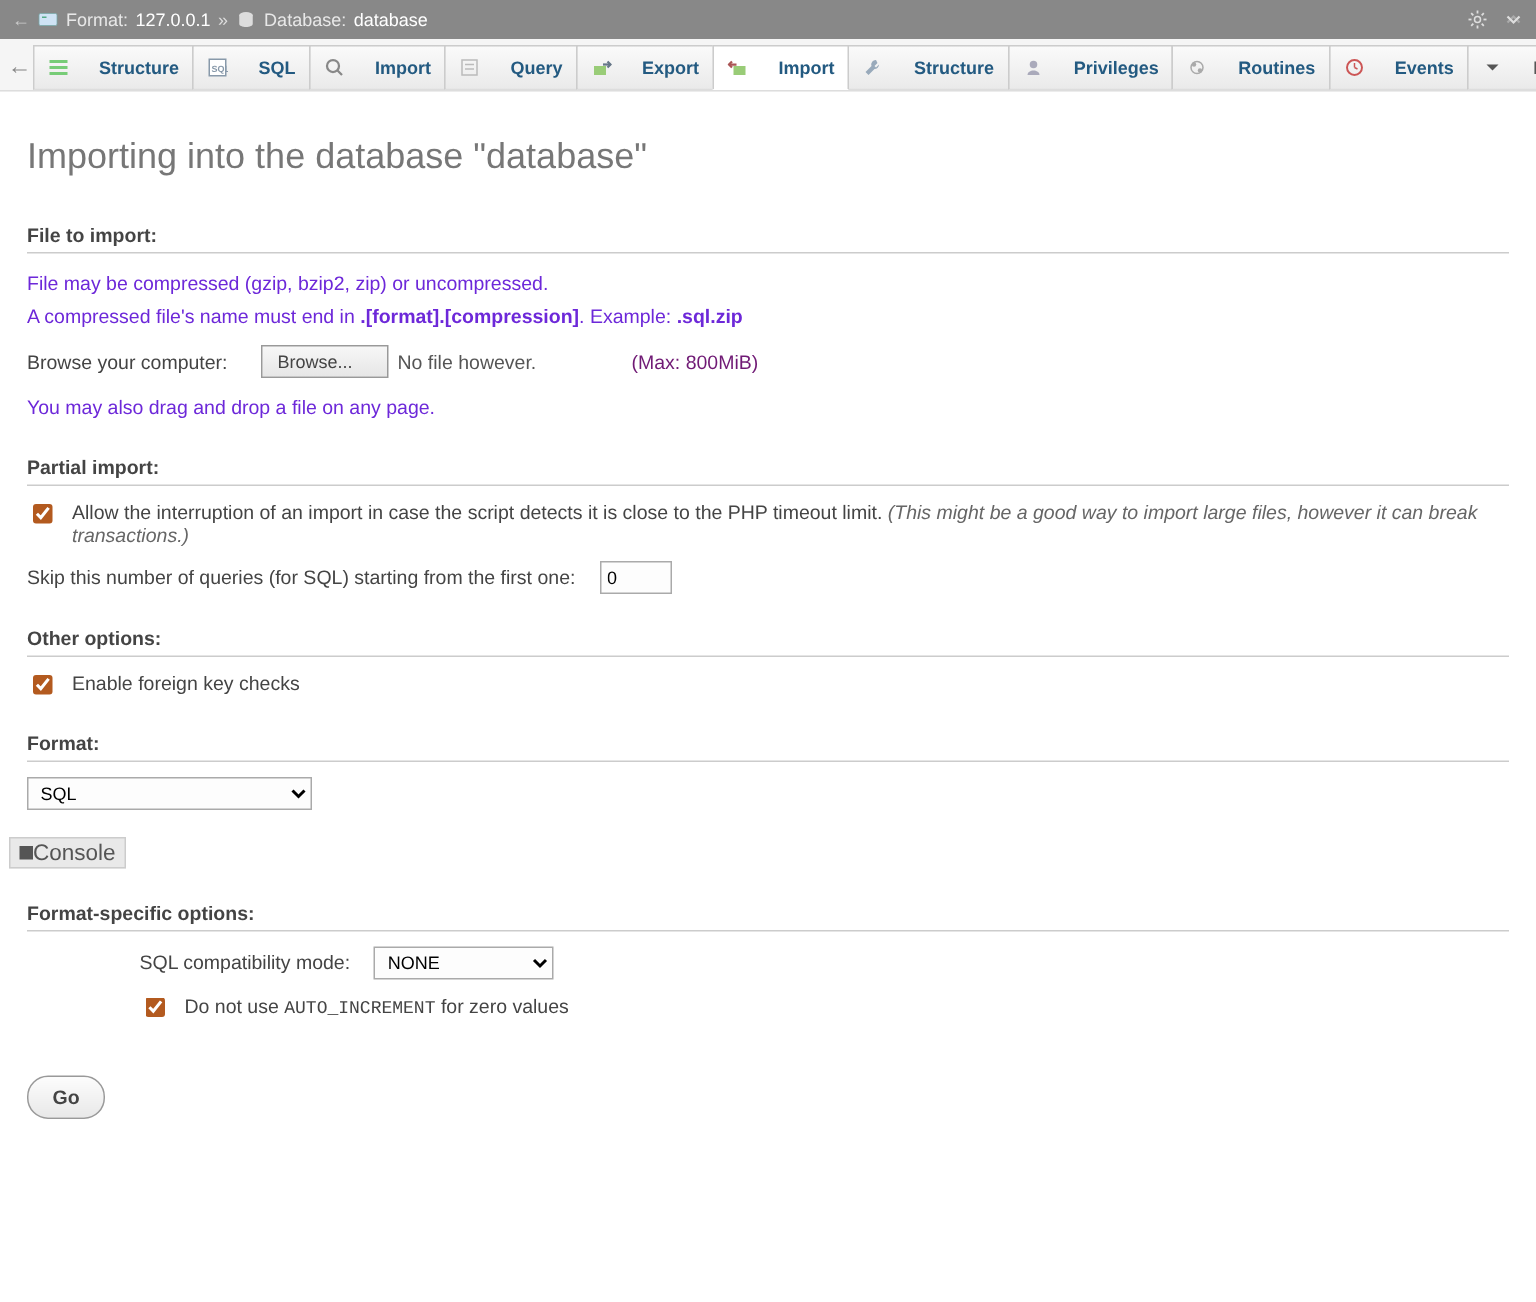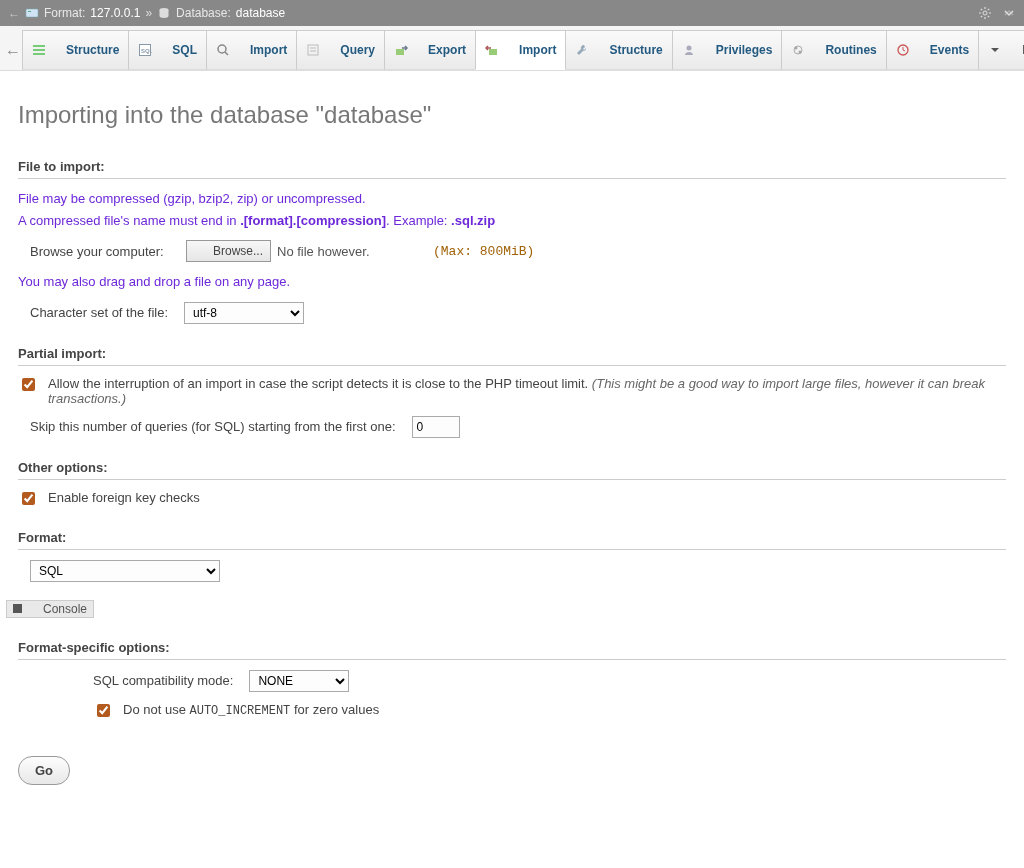--- a/index.html
+++ b/index.html
@@ -10,53 +10,53 @@
   .topbar { height:26px; background:#888; color:#e8e8e8; display:flex; align-items:center; padding:0 8px; font-size:12px; justify-content:space-between; }
   .topbar-left { display:flex; align-items:center; gap:5px; }
   .topbar .crumb-sep { color:#ddd; }
   .topbar .ico { width:14px; height:14px; display:inline-flex; align-items:center; justify-content:center; }
   .topbar-right { display:flex; gap:10px; align-items:center; }
   .topbar-right .ico svg { opacity:.85; }
 
   
   .tabs { background:#f5f5f5; border-bottom:1px solid #ddd; display:flex; align-items:stretch; padding:4px 0 0 4px; gap:0; }
   .back-arrow { width:20px; display:flex; align-items:center; justify-content:center; color:#888; font-size:16px; cursor:pointer; border:1px solid transparent; }
-  .tab { display:flex; align-items:center; gap:20px; padding:6px 9px; border:1px solid #ccc; border-bottom:1px solid #ddd; background:linear-gradient(#fafafa,#eaeaea); color:#235a81; font-weight:bold; font-size:12px; cursor:pointer; margin-right:-1px; height:40px; }
+  .tab { display:flex; align-items:center; gap:20px; padding:6px 9px; border:1px solid #ccc; border-bottom:1px solid #ddd; background:linear-gradient(#fafafa,#eaeaea); color:#235a81; font-weight:bold; font-size:12px; cursor:pointer; margin-right:-1px; height:30px; }
   .tab.active { background:#fff; border-bottom:1px solid #fff; position:relative; z-index:2; }
   .tab .ico { width:14px; height:14px; display:inline-flex; align-items:center; justify-content:center; }
   .tab.more .ico { color:#555; }
   .tab.more { color:#555; }
 
   
   .content { padding:20px 18px 20px 18px; }
   h2.page-title { font-size:24px; font-weight:400; color:#777; margin:10px 0 30px 0; }
 
   .section-heading { font-weight:bold; color:#444; font-size:13px; border-bottom:1px solid #ccc; padding-bottom:4px; margin:22px 0 10px 0; }
   .plain { color:#6d28d9; line-height:1.5; margin:2px 0; }
 
   label.inline { margin-right:8px; }
   select, input[type=text], input[type=number] { border:1px solid #aaa; background:#fdfdfd; padding:2px 4px; font-size:12px; }
   select { height:22px; }
   input[type=number] { width:48px; height:22px; }
-  .row { margin:10px 12px; display:flex; align-items:center; gap:8px; flex-wrap:wrap; }
+  .row { margin:10px 0; display:flex; align-items:center; gap:8px; flex-wrap:wrap; }
   .file-row { display:grid; grid-template-columns:150px 85px 150px 1fr; align-items:center; gap:6px; }
 
-  .browse-btn { display:inline-block; padding:3px 26px; background:linear-gradient(#f7f7f7,#e6e6e6); border:1px solid #999; font-size:12px; cursor:pointer; }
+  .browse-btn { display:inline-block; padding:3px 10px; background:linear-gradient(#f7f7f7,#e6e6e6); border:1px solid #999; font-size:12px; cursor:pointer; }
   .nofile { color:#555; }
-  .maxsize { color:#a16207;font-family:Liberation Mono, monospace; }
+  .maxsize { color:#701a75; }
 
   .checkbox-row { display:flex; align-items:flex-start; gap:10px; margin:10px 0; }
   .checkbox-row input { margin-top:2px; accent-color:#b35a1f; }
   .hint { font-style:italic; color:#666; }
 
   .format-select { width:190px; }
-  .compat-select { width:100px; }
+  .compat-select { width:120px; }
   .charset-select { width:120px; }
   
-  .console-pill { display:inline-flex; align-items:center; gap:21px; background:#e9e9e9; border:1px solid #ccc; padding:1px 6px; font-size:12px; color:#555; margin:8px 0 0 -12px; cursor:pointer; }
+  .console-pill { display:inline-flex; align-items:center; gap:0; background:#e9e9e9; border:1px solid #ccc; padding:1px 6px; font-size:15px; color:#555; margin:8px 0 0 -12px; cursor:pointer; }
   .console-pill .sq { width:9px; height:9px; background:#555; display:inline-block; }
 
   .indent { margin-left:75px; }
 
   .go-btn { margin-top:26px; padding:6px 16px; border:1px solid #999; border-radius:14px; background:linear-gradient(#fdfdfd,#e8e8e8); font-weight:bold; color:#444; cursor:pointer; font-size:13px; }
 
   code.mono { font-family:Consolas,"Courier New",monospace; font-size:12px; }
 </style>
 </head>
 <body>
@@ -228,26 +228,20 @@
 
   <div class="row file-row">
     <label class="inline">Browse your computer:</label>
     <span class="browse-btn">Browse...</span>
     <span class="nofile">No file however.</span>
     <span class="maxsize">(Max: 800MiB)</span>
   </div>
 
   <p class="plain">You may also drag and drop a file on any page.</p>
 
-  <div class="row">
-    <label class="inline">Character set of the file:</label>
-    <select class="charset-select">
-      <option>utf-8</option>
-    </select>
-  </div>
 
   
   <div class="section-heading">Partial import:</div>
   <div class="checkbox-row">
     <input type="checkbox" checked="" style="">
     <div>
       <span>Allow the interruption of an import in case the script detects it is close to the PHP timeout limit.</span>
       <span class="hint">(This might be a good way to import large files, however it can break transactions.)</span>
     </div>
   </div>

